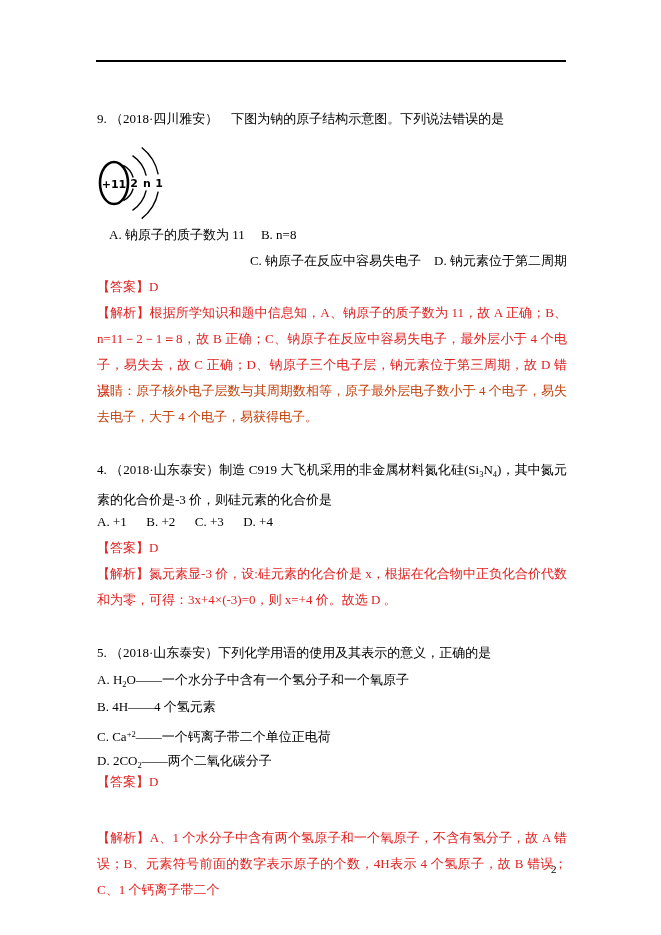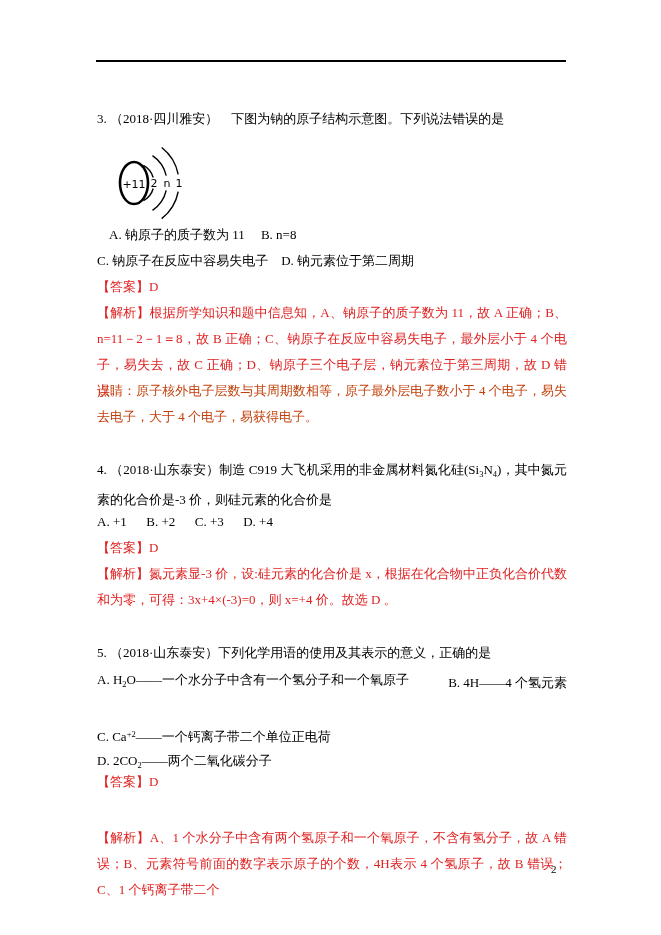--- a/index.html
+++ b/index.html
@@ -18,70 +18,70 @@
   .block{
     position:absolute;left:97px;width:470px;
     font-size:13px;line-height:26px;
     white-space:pre-wrap;
   }
   .para{
     text-align:justify;
     white-space:pre-wrap;
   }
   .red{color:#e02020;}
-  .diagram{position:absolute;left:114px;top:136px;}
+  .diagram{position:absolute;left:94px;top:136px;font-weight:bold;}
   .sub{font-size:8.5px;vertical-align:-3px;letter-spacing:0;}
   .sup{font-size:8.5px;vertical-align:4px;letter-spacing:0;}
   .page-num{
     position:absolute;left:551px;top:862px;
     font-size:11px;line-height:14px;color:#000;
   }
   svg text{font-family:"DejaVu Sans","Liberation Sans",sans-serif;}
 </style>
 </head>
 <body>
 
 <div class="page">
 
   <div class="header-rule"></div>
 
-  <div class="block" style="top:106px;">3. （2018·四川雅安）　下图为钠的原子结构示意图。下列说法错误的是</div>
+  <div class="block" style="top:106px;">9. （2018·四川雅安）　下图为钠的原子结构示意图。下列说法错误的是</div>
 
   <div class="diagram">
     <svg width="92" height="98" viewBox="0 0 92 98">
       <ellipse cx="20" cy="47" rx="14" ry="21" fill="#ffffff" stroke="#000000" stroke-width="2.6"></ellipse>
       <text x="20" y="51.5" font-size="11" text-anchor="middle" fill="#000000">+11</text>
       <g fill="none" stroke="#000000" stroke-width="1.4">
         <path d="M29.4 29.3 A20 20 0 0 1 39.2 41.5"></path>
         <path d="M39.2 52.5 A20 20 0 0 1 29.4 64.7"></path>
         <path d="M38.5 19.6 A33 33 0 0 1 52.2 39.6"></path>
         <path d="M52.2 54.4 A33 33 0 0 1 38.5 74.4"></path>
         <path d="M47.7 11.5 A45 45 0 0 1 64.2 38.4"></path>
         <path d="M64.2 55.6 A45 45 0 0 1 47.7 82.6"></path>
       </g>
       <text x="40" y="51" font-size="11" text-anchor="middle" fill="#000000">2</text>
       <text x="53" y="51" font-size="11" text-anchor="middle" fill="#000000">n</text>
       <text x="65" y="51" font-size="11" text-anchor="middle" fill="#000000">1</text>
     </svg>
   </div>
 
   <div class="block" style="top:222px;margin-left:12px;">A. 钠原子的质子数为 11     B. n=8</div>
-  <div class="block" style="top:248px;">C. 钠原子在反应中容易失电子    D. 钠元素位于第二周期</div>
+  <div class="block" style="top:248px;text-align:right;">C. 钠原子在反应中容易失电子    D. 钠元素位于第二周期</div>
   <div class="block red" style="top: 274px; color: rgb(224, 32, 32);">【答案】D</div>
   <div class="block para red" style="top: 300px; color: rgb(224, 32, 32);">【解析】根据所学知识和题中信息知，A、钠原子的质子数为 11，故 A 正确；B、n=11－2－1＝8，故 B 正确；C、钠原子在反应中容易失电子，最外层小于 4 个电子，易失去，故 C 正确；D、钠原子三个电子层，钠元素位于第三周期，故 D 错误。</div>
   <div class="block para red" style="top: 378px; color: #c2410c;">点睛：原子核外电子层数与其周期数相等，原子最外层电子数小于 4 个电子，易失去电子，大于 4 个电子，易获得电子。</div>
 
   <div class="block para" style="top:457px;"><span>4. （2018·山东泰安）制造 C919 大飞机采用的非金属材料氮化硅(Si</span><span class="sub">3</span><span>N</span><span class="sub">4</span><span>)，其中氮元素的化合价是-3 价，则硅元素的化合价是</span></div>
   <div class="block" style="top:509px;">A. +1      B. +2      C. +3      D. +4</div>
   <div class="block red" style="top: 535px; color: rgb(224, 32, 32);">【答案】D</div>
   <div class="block para red" style="top: 561px; color: rgb(224, 32, 32);">【解析】氮元素显-3 价，设:硅元素的化合价是 x，根据在化合物中正负化合价代数和为零，可得：3x+4×(-3)=0，则 x=+4 价。故选 D 。</div>
 
   <div class="block" style="top:640px;">5. （2018·山东泰安）下列化学用语的使用及其表示的意义，正确的是</div>
   <div class="block" style="top:667px;"><span>A. H</span><span class="sub">2</span><span>O——一个水分子中含有一个氢分子和一个氧原子</span></div>
-  <div class="block" style="top:670px;text-align:right;">B. 4H——4 个氢元素</div>
+  <div class="block" style="top:694px;">B. 4H——4 个氢元素</div>
   <div class="block" style="top:721px;"><span>C. Ca</span><span class="sup">+2</span><span>——一个钙离子带二个单位正电荷</span></div>
   <div class="block" style="top:748px;"><span>D. 2CO</span><span class="sub">2</span><span>——两个二氧化碳分子</span></div>
   <div class="block red" style="top: 769px; color: rgb(224, 32, 32);">【答案】D</div>
   <div class="block para red" style="top: 825px; color: rgb(224, 32, 32);">【解析】A、1 个水分子中含有两个氢原子和一个氧原子，不含有氢分子，故 A 错误；B、元素符号前面的数字表示原子的个数，4H表示 4 个氢原子，故 B 错误；C、1 个钙离子带二个</div>
 
   <div class="page-num">2</div>
 
 </div>
 
 </body></html>

